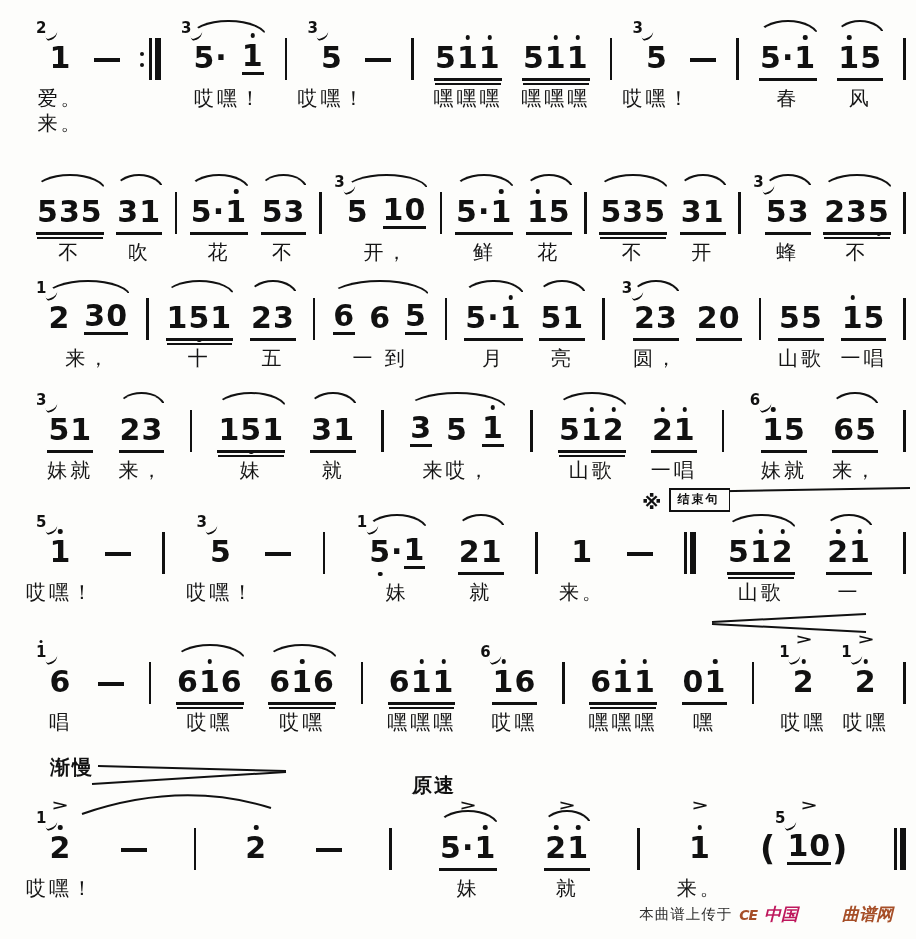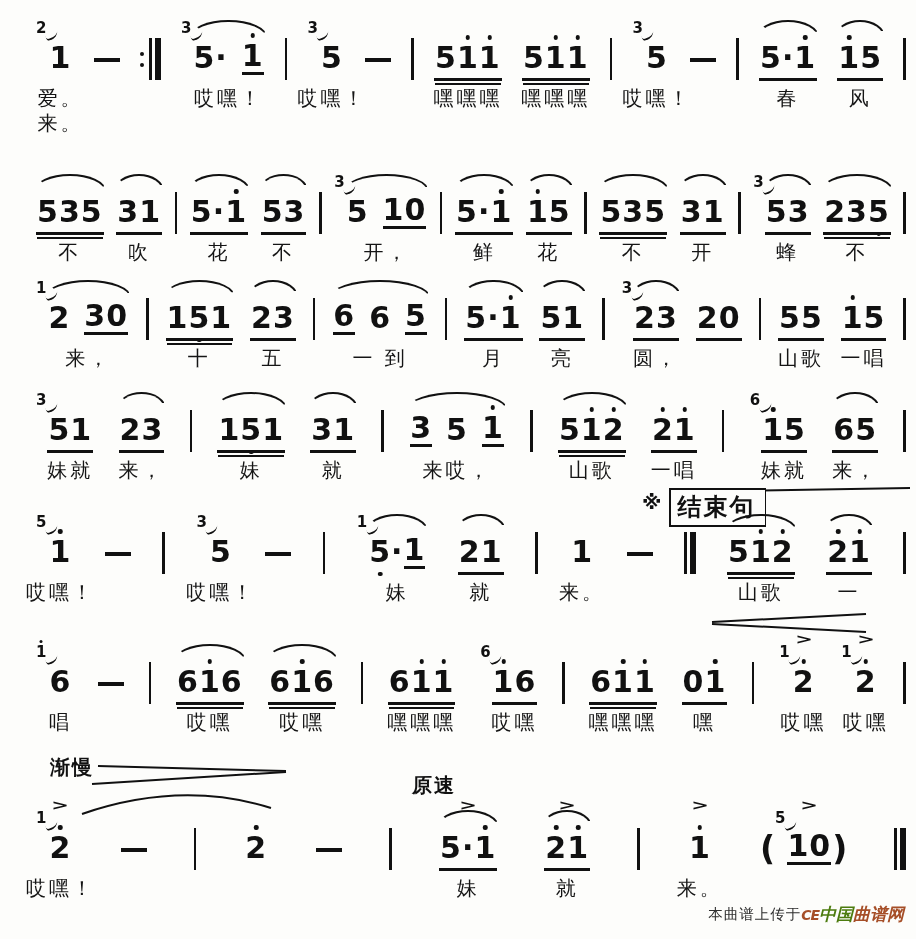--- a/index.html
+++ b/index.html
@@ -45,24 +45,24 @@
   .rep .dots{display:flex;flex-direction:column;gap:7px;margin-right:2px}
   .rep .dots i{width:4px;height:4px;border-radius:50%;background:#111}
   .thin{width:2.5px;height:42px;background:#111}
   .thick{width:5.5px;height:42px;background:#111}
   .paren{font-size:33px;font-weight:700;margin-top:30px;line-height:1}
   
   .mark-text{position:absolute;font-size:20px;font-weight:700;letter-spacing:2px;white-space:nowrap}
   .coda{position:absolute;display:flex;align-items:flex-start;gap:8px;white-space:nowrap}
   .coda .star{font-size:20px;font-weight:700;margin-top:2px}
   .coda .box{border:2.5px solid #111;border-right-width:1px;padding:1px 10px 2px 6px;
-             font-size:24px;font-weight:700;letter-spacing:2px;background:#fdfdfb}
+             font-size:12px;font-weight:700;letter-spacing:2px;background:#fdfdfb}
   .decor{position:absolute;left:0;top:-60px;pointer-events:none;overflow:visible}
   
-  .wm{position:absolute;right:12px;top:903px;display:flex;align-items:center;
+  .wm{position:absolute;right:23px;top:903px;display:flex;align-items:center;gap:7px;
       font-size:14.5px}
   .wm .pre{color:#2e2e2e;letter-spacing:1px}
   .wm .logo{font-weight:900;font-style:italic;font-size:14px;letter-spacing:-1px}
   .wm .cn{font-weight:900;font-style:italic;font-size:17px}
   .wm .site{font-weight:900;font-style:italic;font-size:17px}
 </style>
 </head>
 <body>
 
 <div class="sheet" id="sheet">
@@ -923,15 +923,15 @@
           <i class="thin"></i>
           <i class="thick"></i>
         </div>
       </div>
     </section>
   </div>
 
 <div class="wm">
   <span class="pre">本曲谱上传于</span>
   <span class="logo" style="color: rgb(166, 79, 40);">CE</span>
-  <span class="cn" style="color: #4d7c0f; text-align: right;">中国</span>
-    <span class="site" style="color: rgb(166, 79, 40);">曲谱网</span>
+  <span class="cn" style="color: #be185d; text-align: right;">中国</span>
+    <span class="site" style="color: rgb(166, 79, 40); margin-left: 37px;">曲谱网</span>
 </div>
 
 </body></html>

